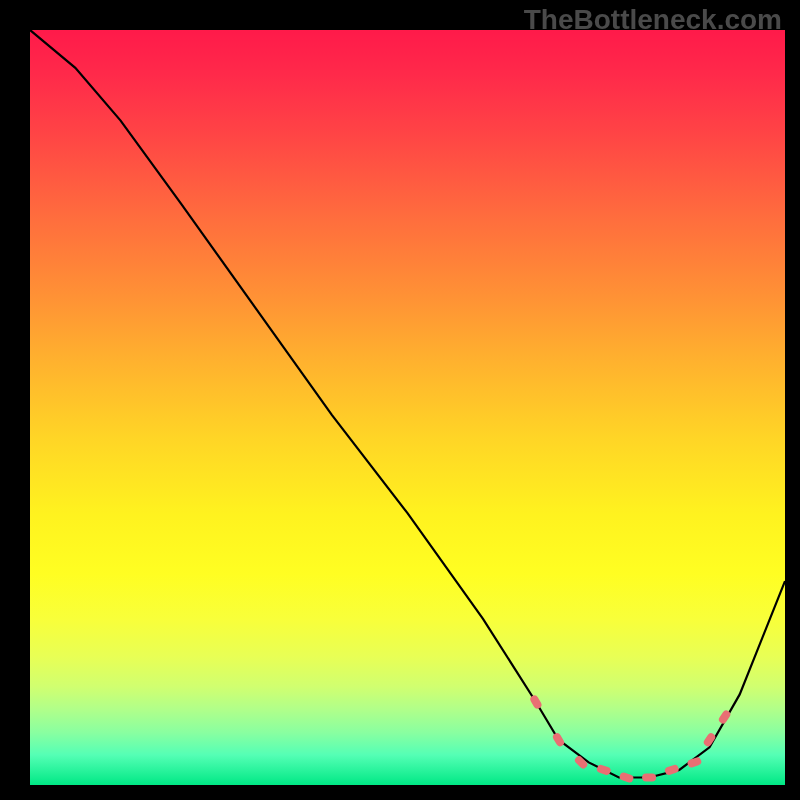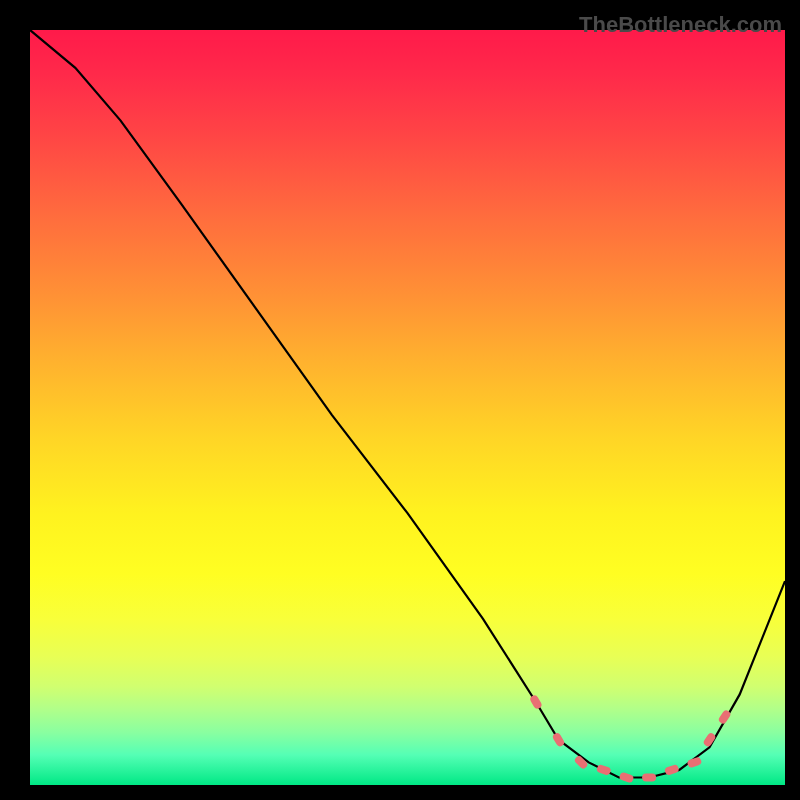--- a/index.html
+++ b/index.html
@@ -6,24 +6,24 @@
   body {
     width: 800px;
     height: 800px;
     background: #000;
     position: relative;
     font-family: Arial, sans-serif;
     overflow: hidden;
   }
   .watermark {
     position: absolute;
-    top: 12px;
+    top: 4px;
     right: 18px;
     color: #4a4a4a;
-    font-size: 22px;
+    font-size: 28px;
     font-weight: bold;
     z-index: 10;
   }
   .plot-area {
     position: absolute;
     left: 30px;
     top: 30px;
     width: 755px;
     height: 755px;
     overflow: hidden;

